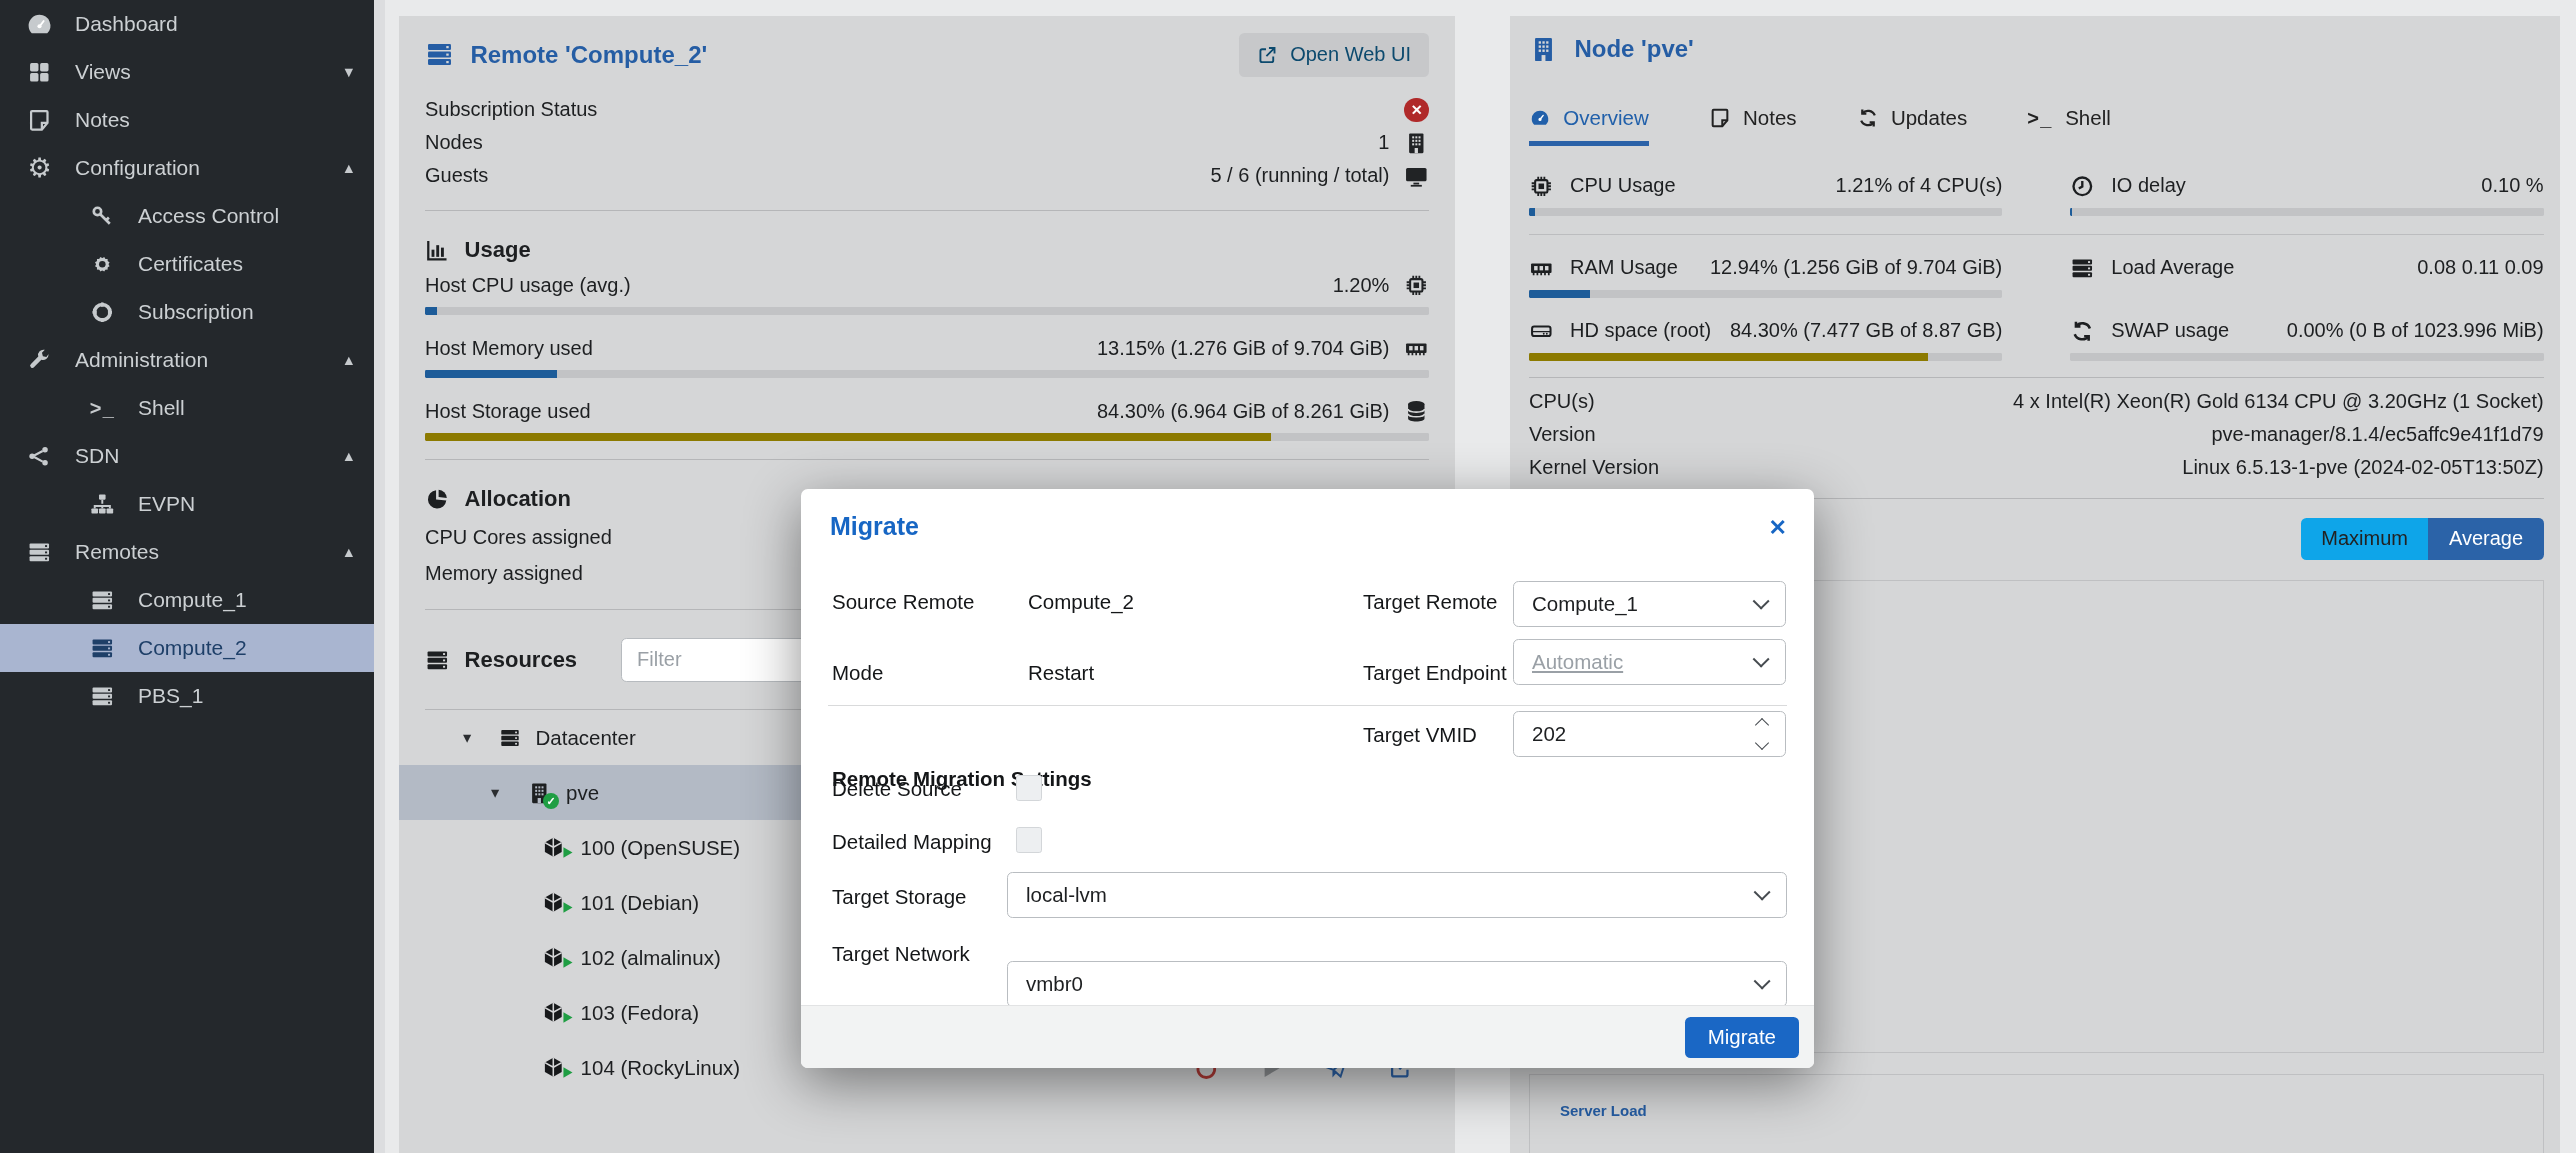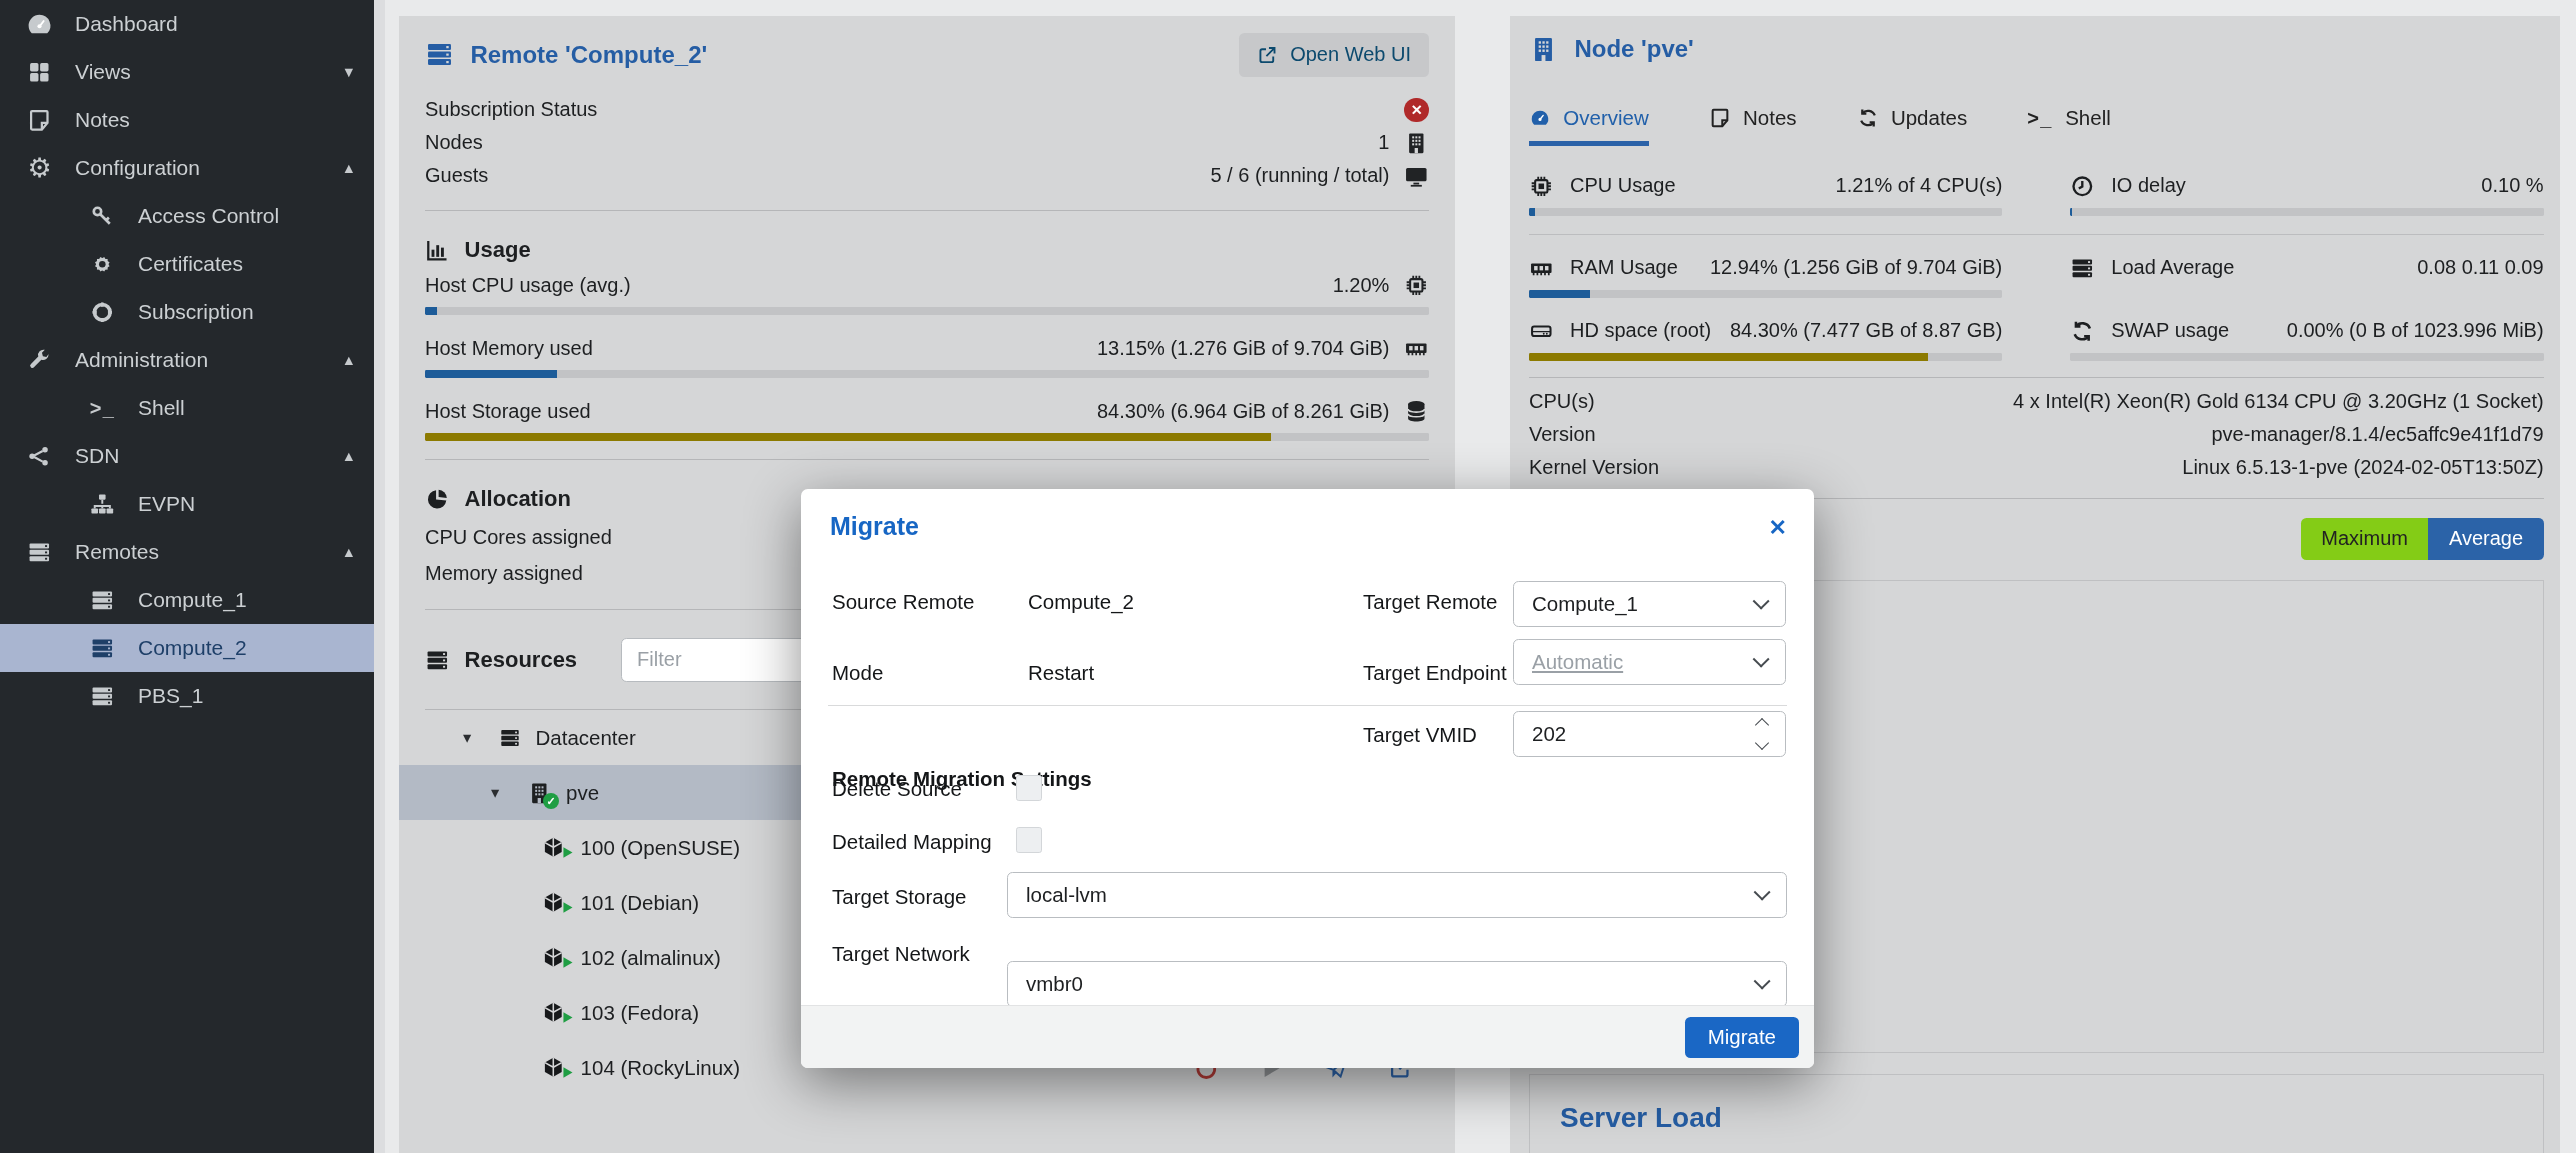--- a/index.html
+++ b/index.html
@@ -83,25 +83,25 @@
   .stat .kv{height:30px;}
   .stat .kv .lab .ic{color:#1d1f21;}
   .grid-div{grid-column:1 / span 2;border-top:1.4px solid #bcbdbf;height:0;}
   .info-rows{margin-top:4.1px;}
   .controls{display:flex;align-items:center;margin-top:19px;}
   .tf-select{width:146px;height:42px;border:1.4px solid #989ea4;border-radius:5.5px;display:flex;
              align-items:center;justify-content:space-between;padding:0 13.7px;font-size:20px;
              box-sizing:border-box;cursor:pointer;}
   .seg{display:flex;margin-left:auto;}
   .seg-btn{height:42px;display:flex;align-items:center;padding:0 20.5px;font-size:20px;cursor:pointer;}
-  .seg-max{background:#84cc16;color:#222;border-radius:5.5px 0 0 5.5px;}
+  .seg-max{background:#0ea5e9;color:#222;border-radius:5.5px 0 0 5.5px;}
   .seg-avg{background:#2b63a8;color:#fff;border-radius:0 5.5px 5.5px 0;}
   .graph-panel{margin-top:20.5px;height:471px;border:1.4px solid #bfc0c2;}
   .load-panel{margin-top:20.5px;height:150px;border:1.4px solid #bfc0c2;padding:27px 30px;box-sizing:border-box;}
-  .load-title{color:#255da4;font-size:28px;font-weight:bold;}
+  .load-title{color:#255da4;font-size:15px;font-weight:bold;}
 
   
   .modal{position:absolute;left:801px;top:489px;width:1013px;height:579px;background:#fff;
          border-radius:6.8px;box-shadow:0 15px 55px rgba(0,0,0,.45);z-index:10;font-size:20.5px;}
   .m-title{position:absolute;left:29px;top:23px;color:#1766c4;font-size:25px;font-weight:bold;}
   .m-close{position:absolute;right:27px;top:26px;color:#1766c4;font-size:22px;font-weight:bold;cursor:pointer;}
   .m-lab{position:absolute;color:#141618;}
   .m-val{position:absolute;color:#141618;}
   .m-bold{font-weight:bold;margin-top:44px;}
   .sel{position:absolute;background:#fff;border:1.4px solid #b9bdc1;border-radius:5.5px;display:flex;

